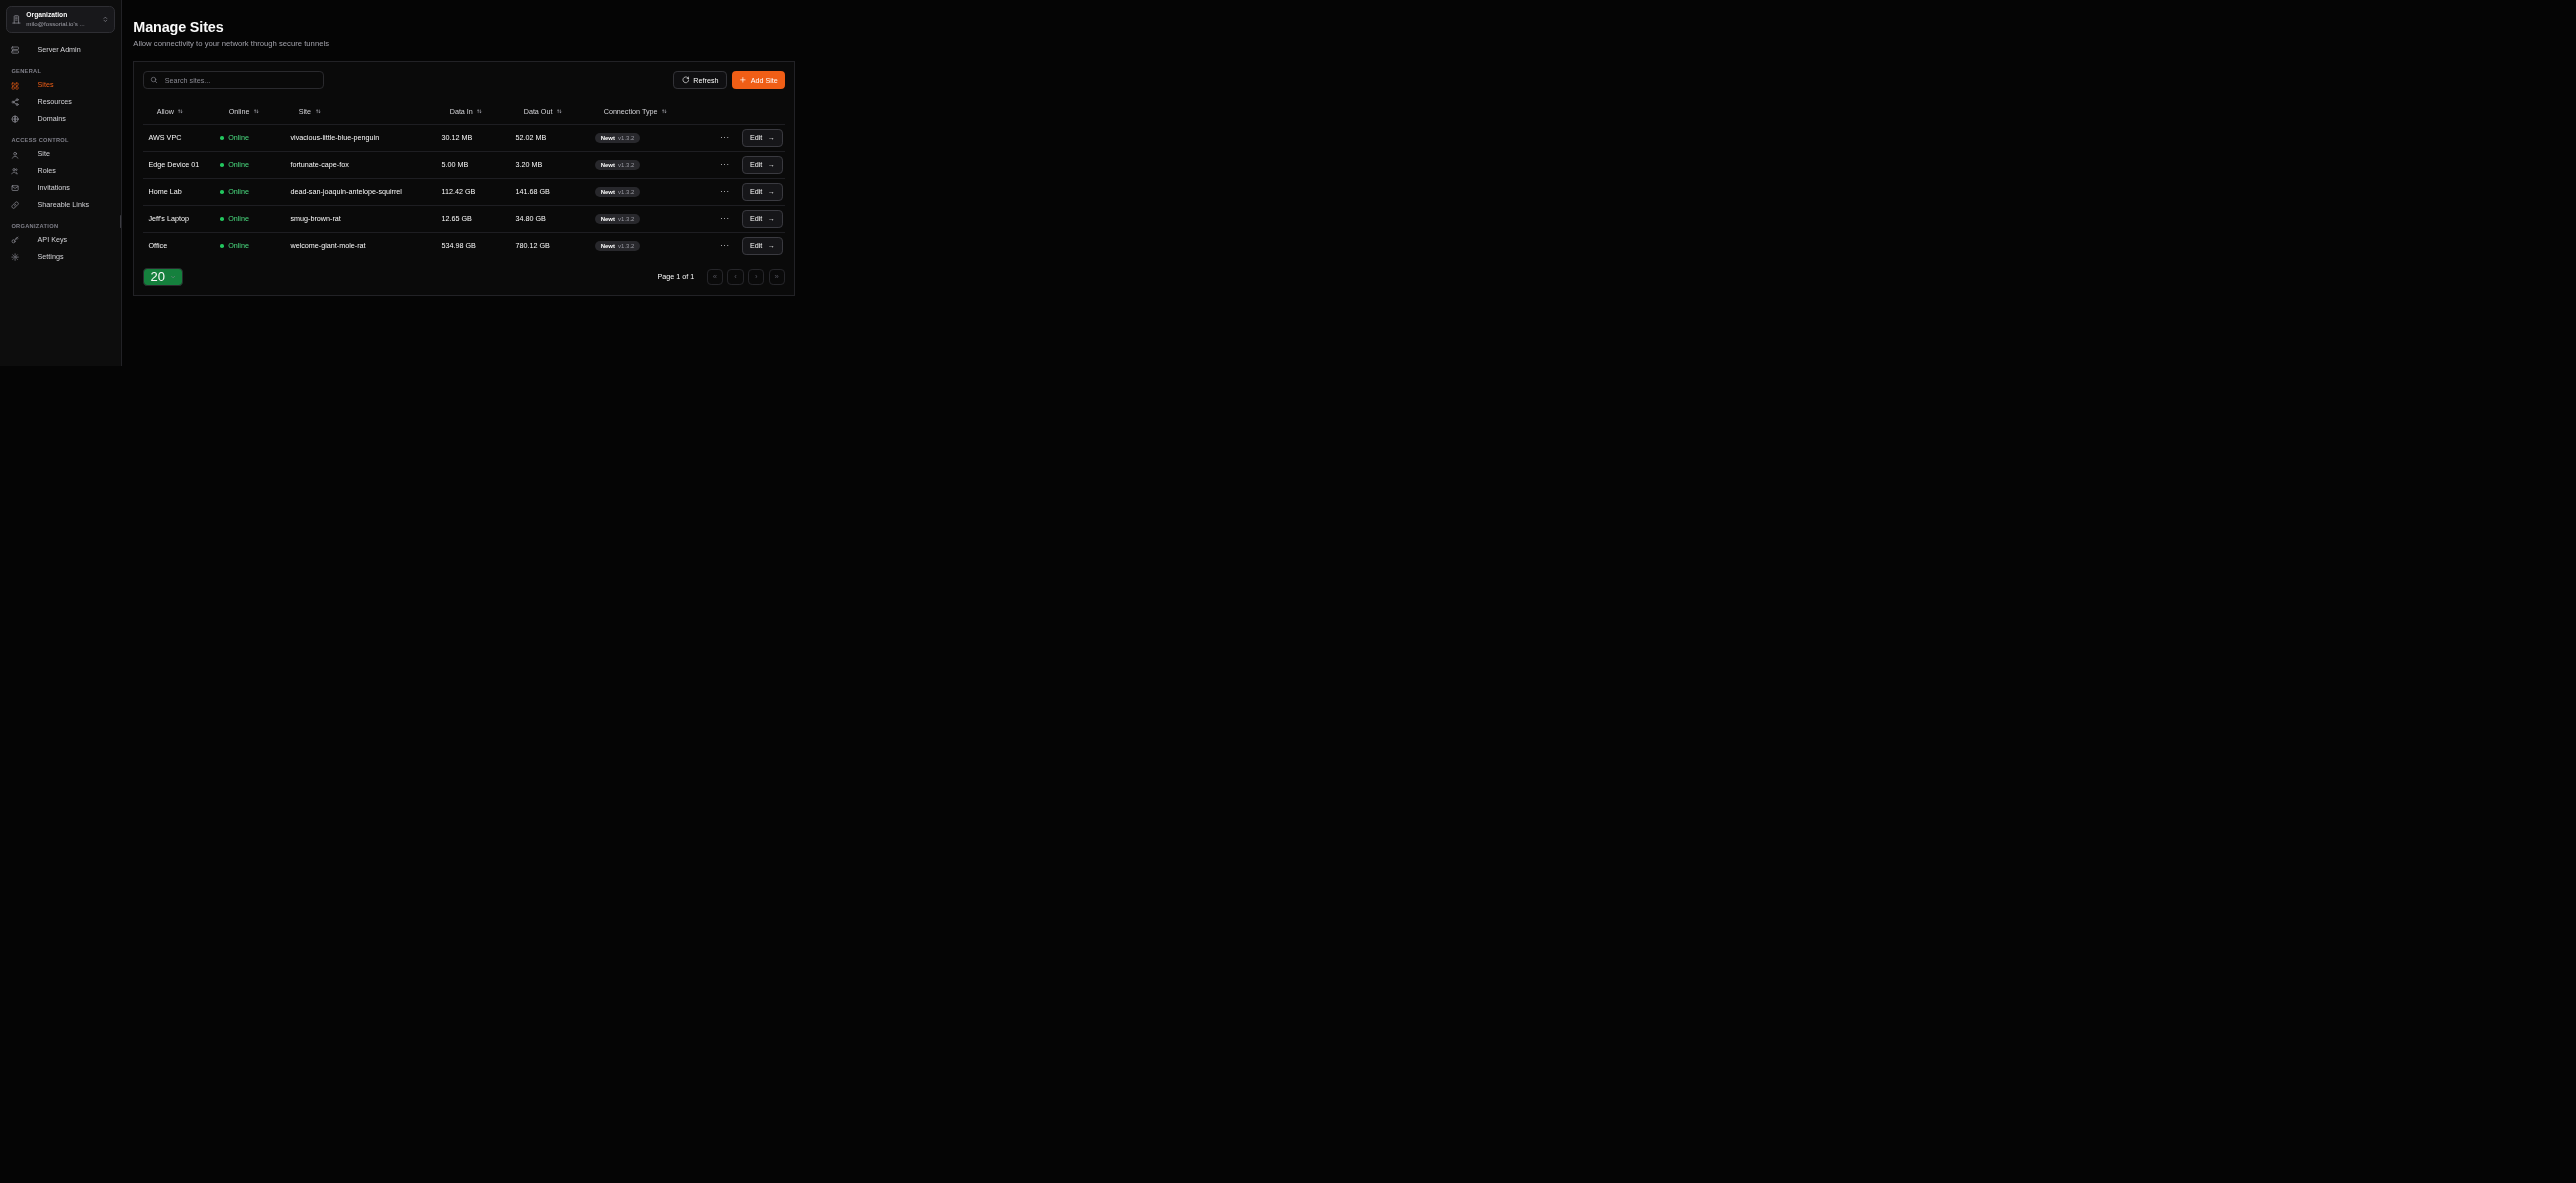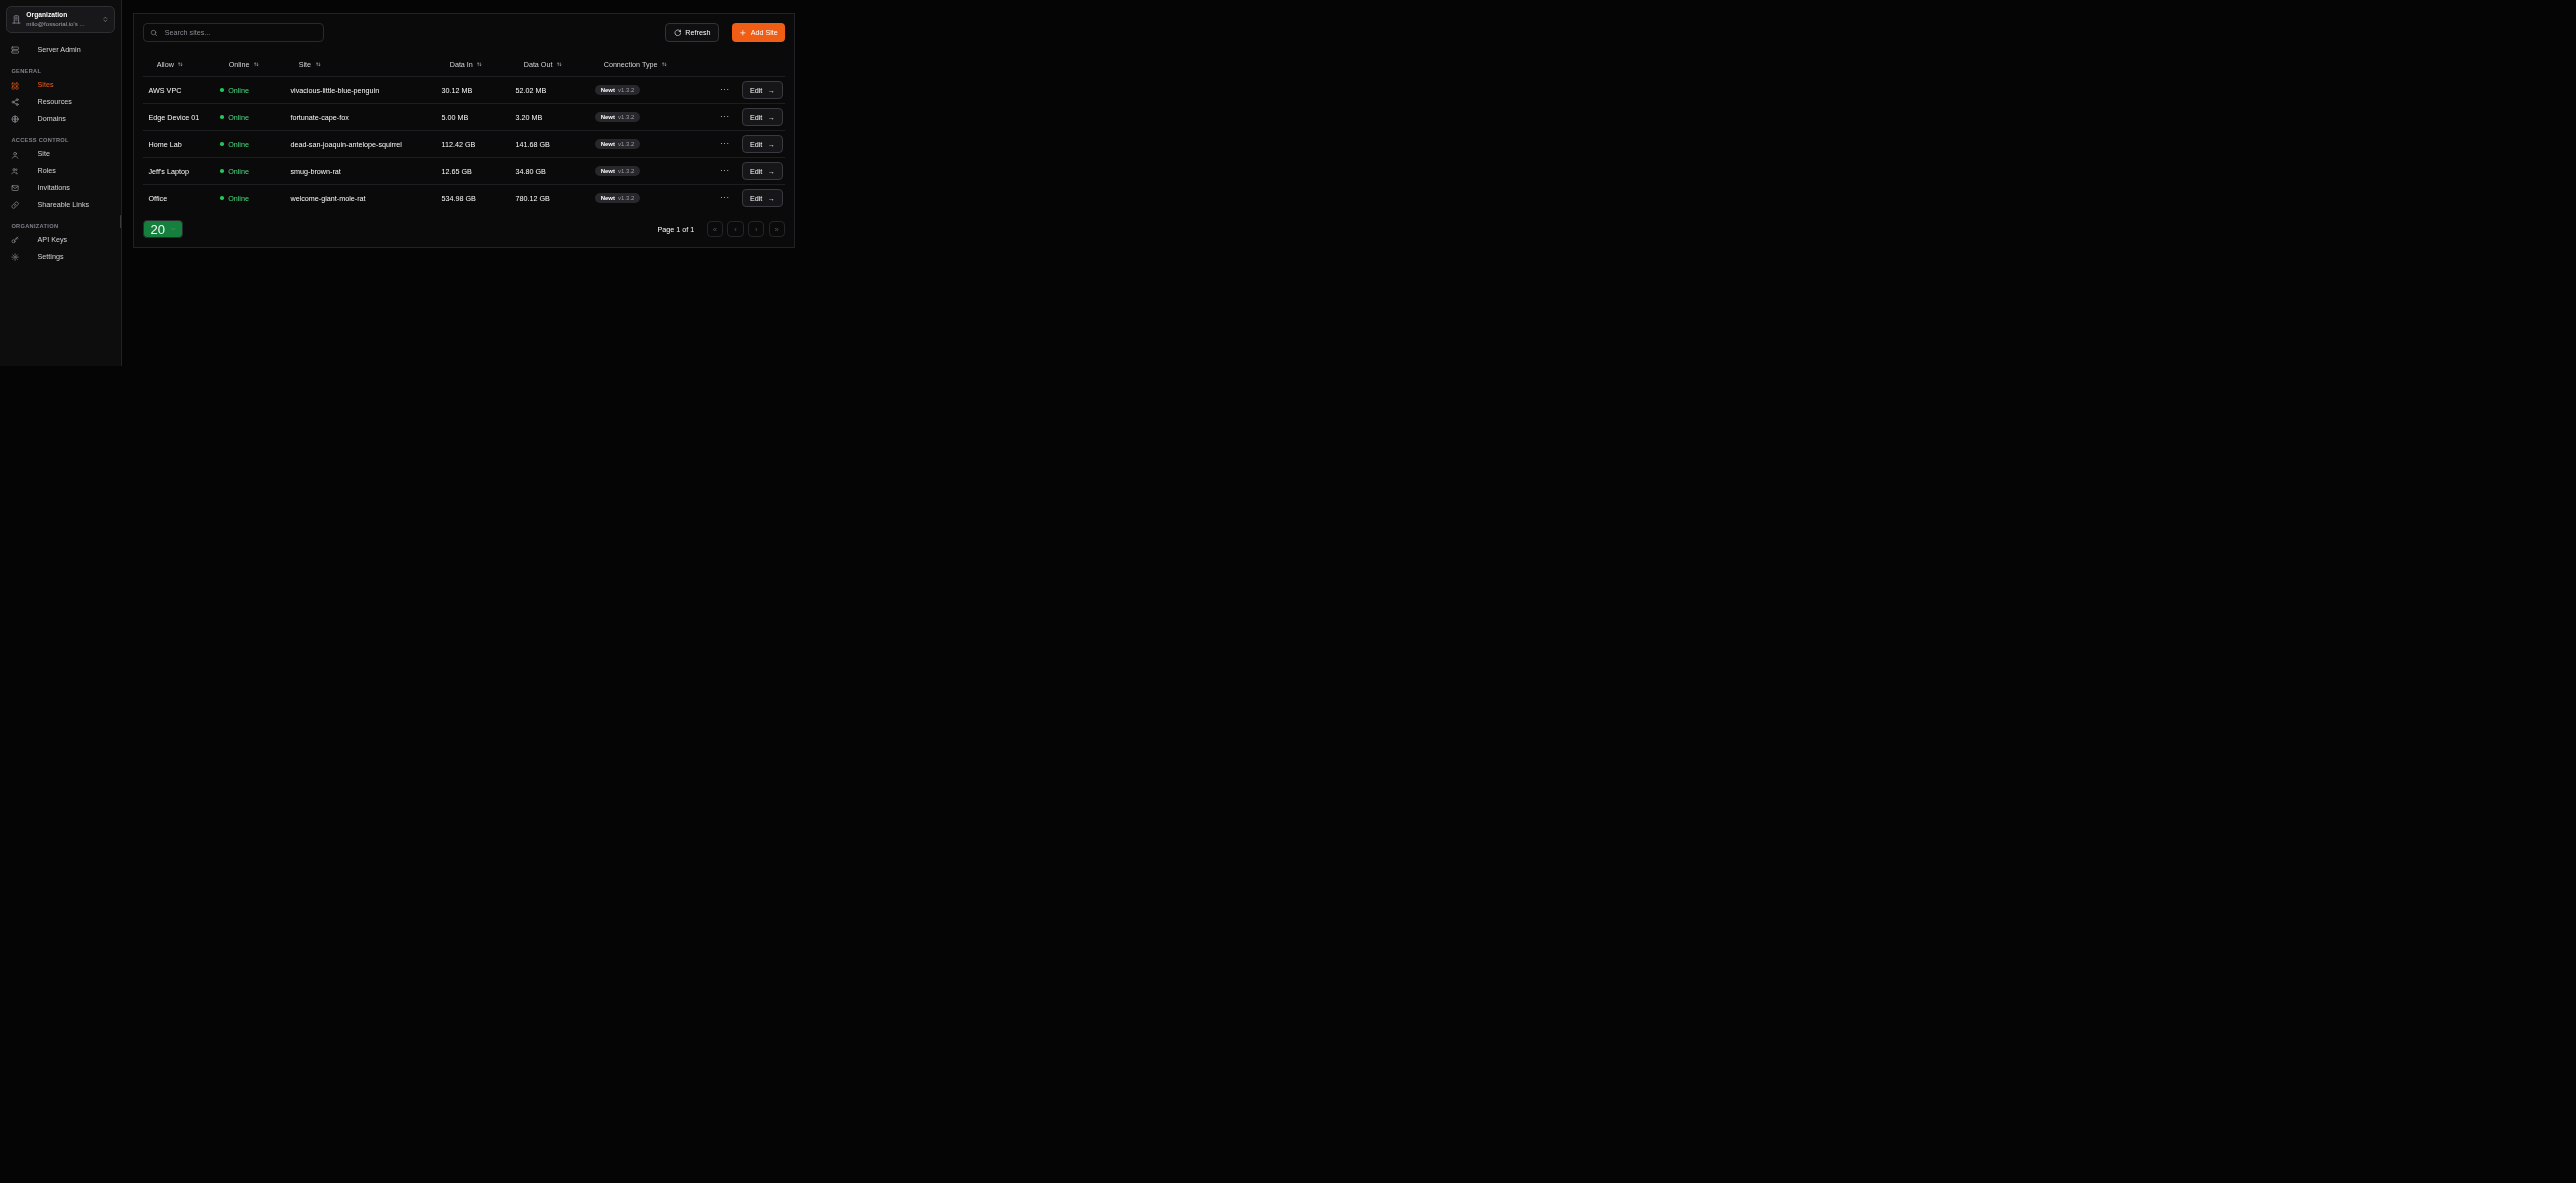--- a/index.html
+++ b/index.html
@@ -89,21 +89,21 @@
     background:transparent;border:0;outline:0;color:#fafafa;
     font-size:7.2px;width:100%;font-family:inherit;
   }
   .search-box input::placeholder{color:#8a8a93;}
   .toolbar-spacer{flex:1;}
   .btn{
     display:inline-flex;align-items:center;gap:4.1px;height:18.5px;padding:0 7.2px;
     border-radius:4.1px;font-size:7.2px;cursor:pointer;font-family:inherit;white-space:nowrap;
   }
   .btn-outline{background:#0f0f11;border:0.5px solid #333338;color:#fafafa;}
-  .btn-primary{background:var(--accent);border:0;color:#ffffff;font-weight:500;margin-left:13px;}
+  .btn-primary{background:var(--accent);border:0;color:#ffffff;font-weight:500;margin-left:5px;}
   .btn .icon{color:inherit;}
 
   
   .table{margin-top:10.3px;}
   .tr{
     display:grid;
     grid-template-columns:72px 70px 151px 74px 80px 118px 1fr;
     align-items:center;
   }
   .thead .tr{height:24px;color:#d4d4d8;font-size:7.2px;}
@@ -288,20 +288,24 @@
     </span>
     <span>Settings</span>
   </div>
 
   <div class="scroll-thumb"></div>
 </aside>
 
 <main class="main">
 
 
+  <div class="page-head">
+    <h1 class="page-title">Manage Sites</h1>
+    <div class="page-subtitle">Allow connectivity to your network through secure tunnels</div>
+  </div>
 
   <section class="card">
 
     <div class="toolbar">
       <label class="search-box">
         <span class="icon">
           <svg width="7.7" height="7.7" viewBox="0 0 24 24" fill="none" stroke="currentColor" stroke-width="2" stroke-linecap="round">
               <circle cx="11" cy="11" r="7"></circle>
               <path d="M21 21l-4.3-4.3"></path>
             </svg>

